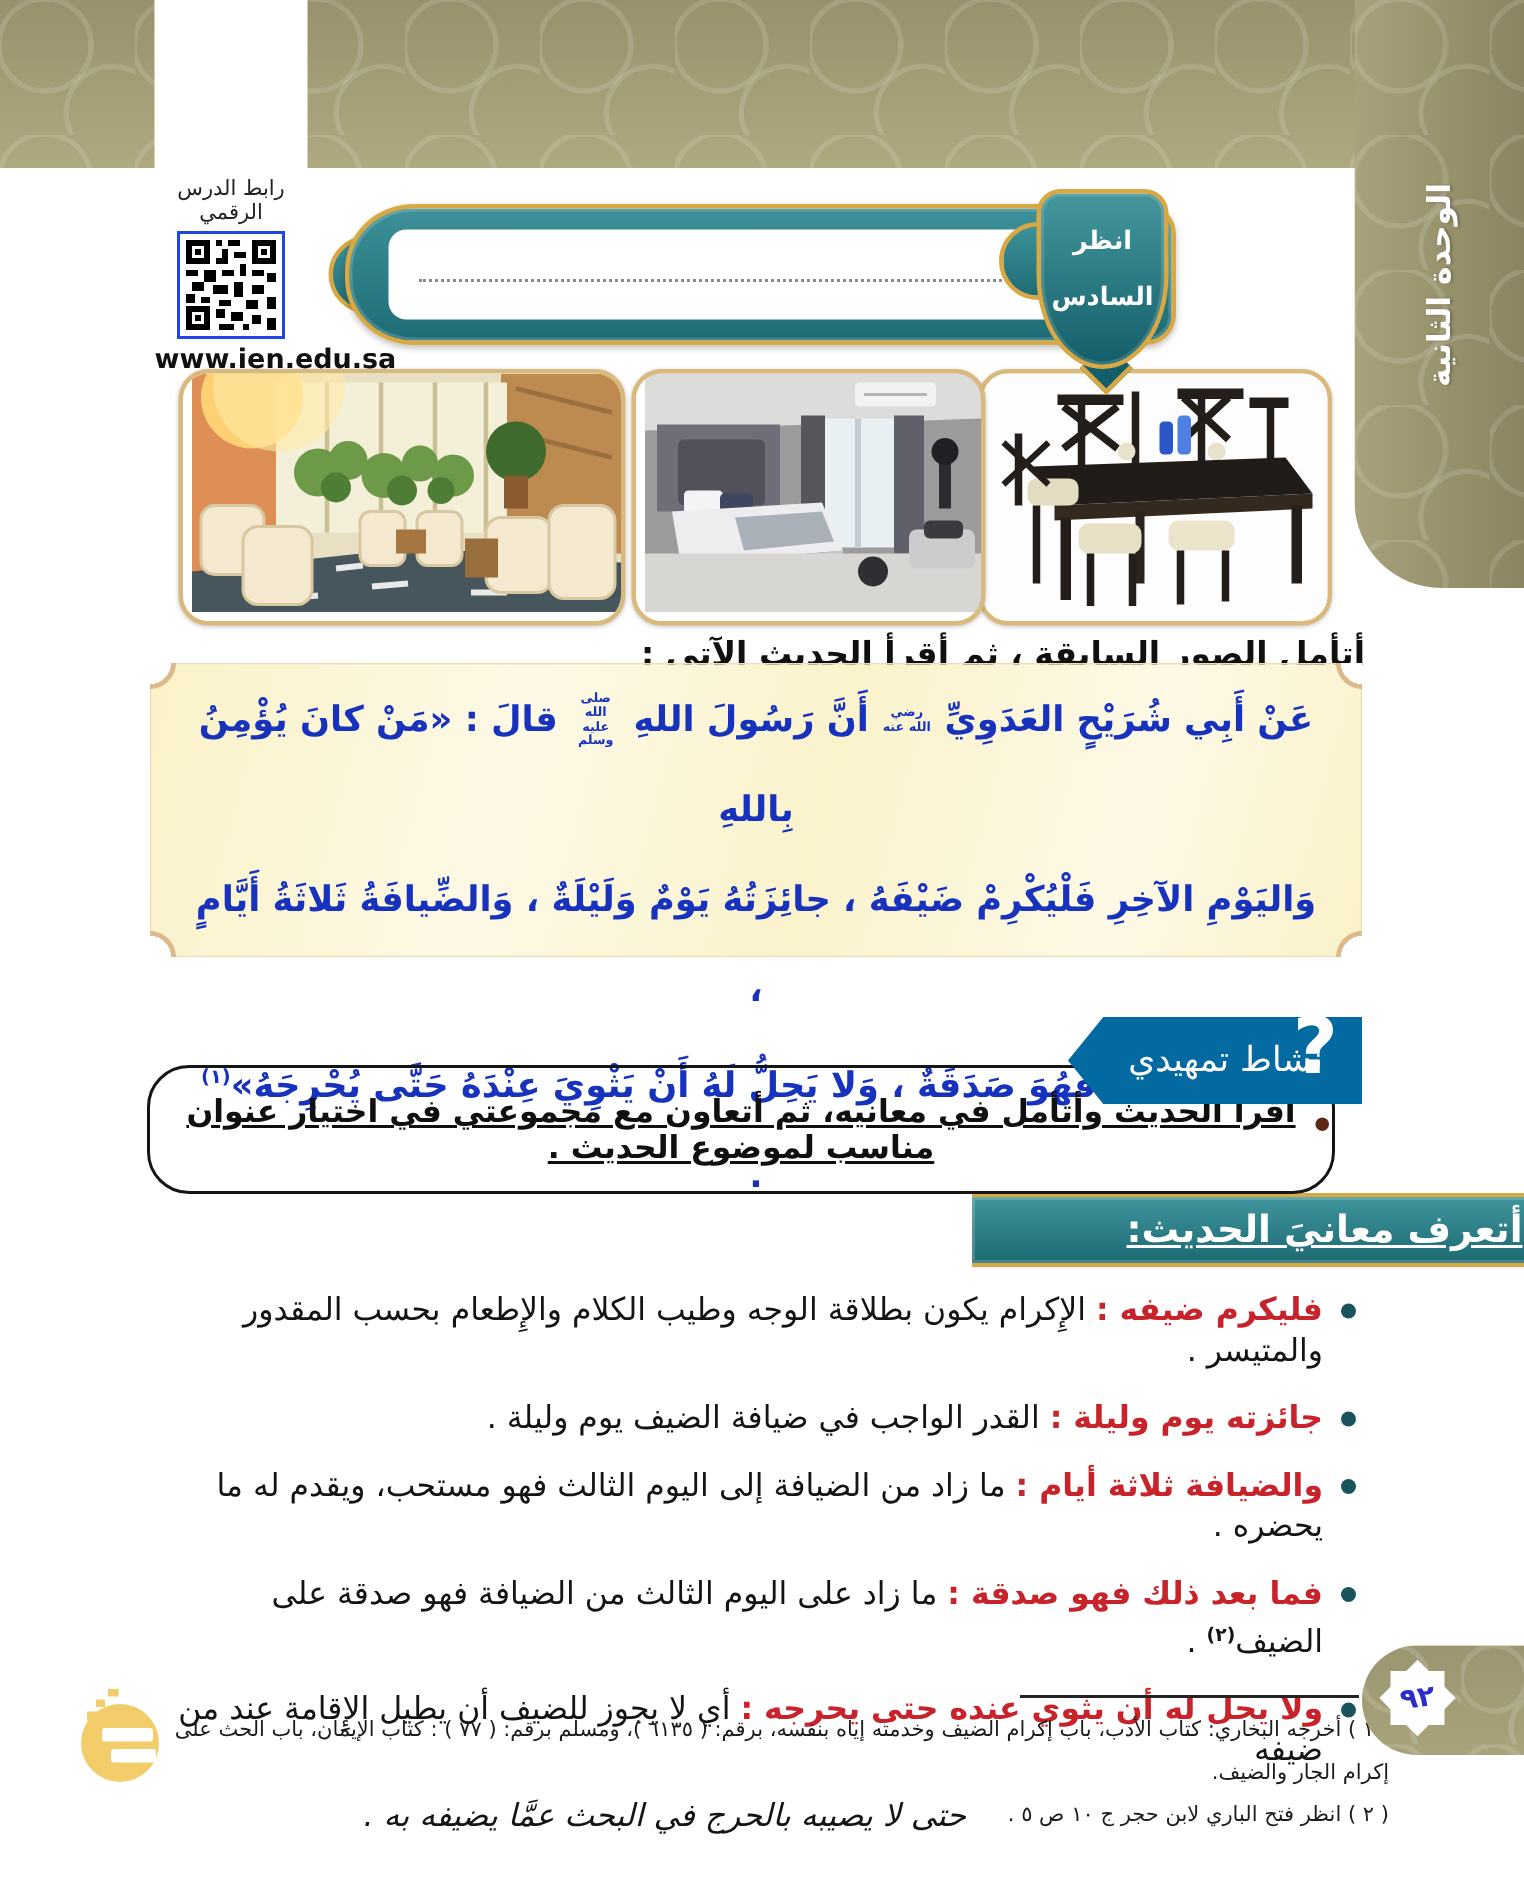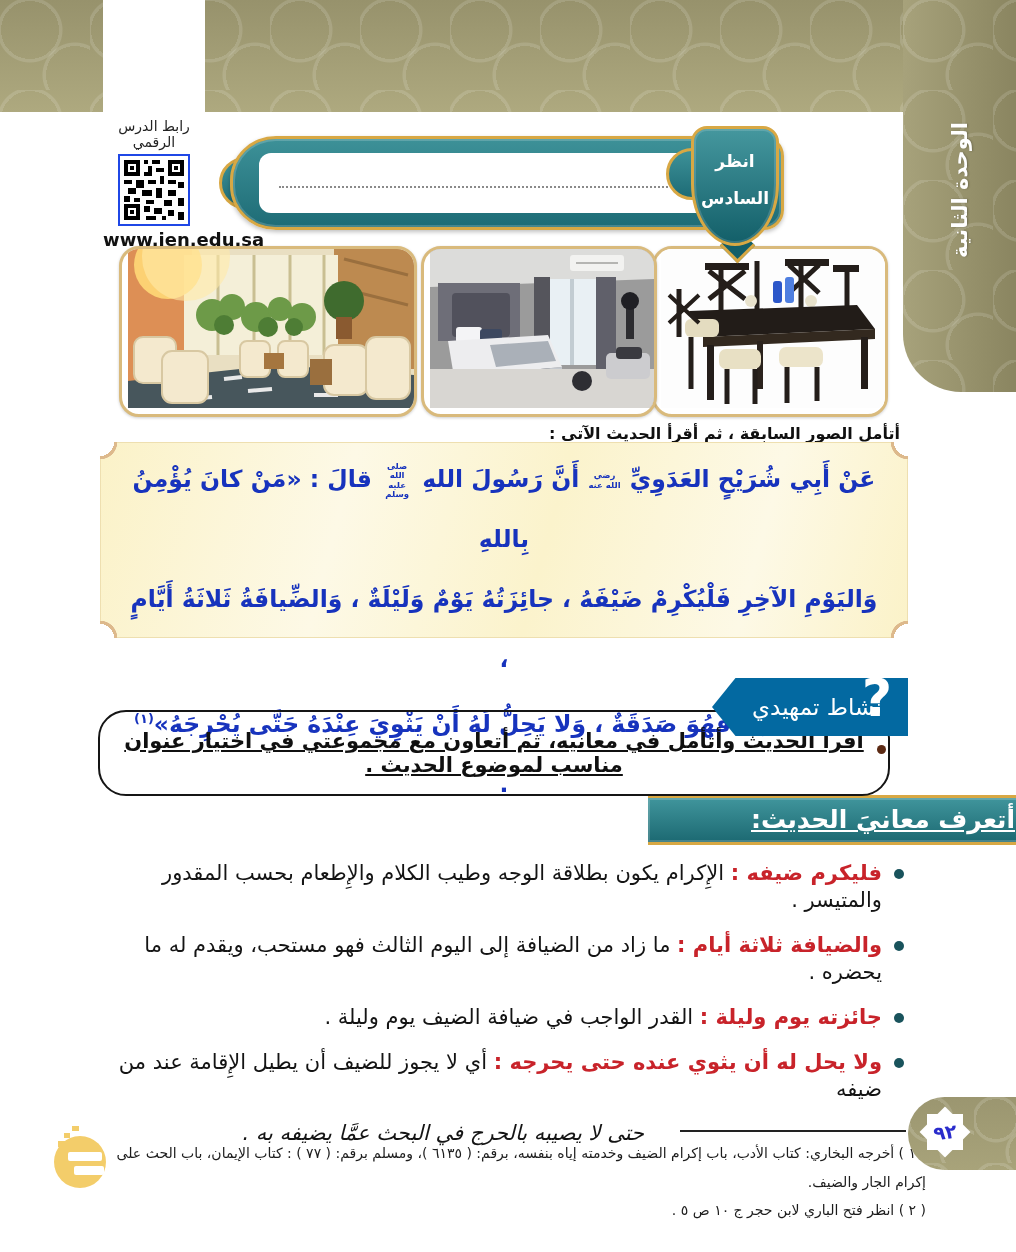--- a/index.html
+++ b/index.html
@@ -49,21 +49,21 @@
   .lesson-badge-tip{position:absolute;left:725px;top:233px;width:22px;height:22px;z-index:4;
       background:#135f69;border-left:3px solid #d8a844;border-bottom:3px solid #d8a844;transform:rotate(-45deg);}
   
   .photo{position:absolute;top:246px;height:165px;border:3px solid #d9ba7c;border-radius:20px;
       overflow:hidden;background:#fff;box-shadow:0 1px 3px rgba(0,0,0,.2);}
   .photo svg{display:block;}
   .photo-living{left:119px;width:292px;}
   .photo-bedroom{left:421px;width:230px;}
   .photo-dining{left:652px;width:230px;}
   
-  .prompt{position:absolute;right:116px;top:424px;font-size:16px;font-weight:bold;color:#101010;}
+  .prompt{position:absolute;right:106px;top:424px;font-size:22px;font-weight:bold;color:#101010;}
   
   .hadith-box{position:absolute;left:100px;top:442px;width:806px;height:194px;
       background:linear-gradient(105deg,#fbf2c8 0%,#fdf9e6 30%,#fbf3cc 55%,#fdf9e6 80%,#fbf2c8 100%);
       border:1px solid #eedfb0;}
   .notch{position:absolute;width:24px;height:24px;}
   .notch.tl{left:-1px;top:-1px;background:radial-gradient(circle at 0 0,#fff 14px,#ddb98c 14px,#ddb98c 17px,rgba(0,0,0,0) 17.5px);}
   .notch.tr{right:-1px;top:-1px;background:radial-gradient(circle at 100% 0,#fff 14px,#ddb98c 14px,#ddb98c 17px,rgba(0,0,0,0) 17.5px);}
   .notch.bl{left:-1px;bottom:-1px;background:radial-gradient(circle at 0 100%,#fff 14px,#ddb98c 14px,#ddb98c 17px,rgba(0,0,0,0) 17.5px);}
   .notch.br{right:-1px;bottom:-1px;background:radial-gradient(circle at 100% 100%,#fff 14px,#ddb98c 14px,#ddb98c 17px,rgba(0,0,0,0) 17.5px);}
   .hadith-text{position:absolute;left:26px;right:26px;top:6px;color:#1733bd;font-weight:bold;
@@ -345,26 +345,30 @@
   <div class="qmark-dot"></div>
 
   <div class="meanings-banner">أتعرف معانيَ الحديث:</div>
 
   <div class="meanings-list">
     <div class="m-item">
       <span class="m-term">فليكرم ضيفه :</span>
       <span class="m-def">الإِكرام يكون بطلاقة الوجه وطيب الكلام والإِطعام بحسب المقدور والمتيسر .</span>
     </div>
     <div class="m-item">
+      <span class="m-term">جائزته يوم وليلة :</span>
+      <span class="m-def">القدر الواجب في ضيافة الضيف يوم وليلة .</span>
+    </div>
+    <div class="m-item">
       <span class="m-term">والضيافة ثلاثة أيام :</span>
       <span class="m-def">ما زاد من الضيافة إلى اليوم الثالث فهو مستحب، ويقدم له ما يحضره .</span>
     </div>
     <div class="m-item">
-      <span class="m-term">جائزته يوم وليلة :</span>
-      <span class="m-def">القدر الواجب في ضيافة الضيف يوم وليلة .</span>
+      <span class="m-term">فما بعد ذلك فهو صدقة :</span>
+      <span class="m-def">ما زاد على اليوم الثالث من الضيافة فهو صدقة على الضيف</span><span class="m-ref">(٢)</span><span class="m-def"> .</span>
     </div>
     <div class="m-item">
       <span class="m-term">ولا يحل له أن يثوي عنده حتى يحرجه :</span>
       <span class="m-def">أي لا يجوز للضيف أن يطيل الإِقامة عند من ضيفه</span>
       <div class="m-def2">حتى لا يصيبه بالحرج في البحث عمَّا يضيفه به .</div>
     </div>
   </div>
 
   <div class="fn-sep"></div>
   <div class="watermark">

